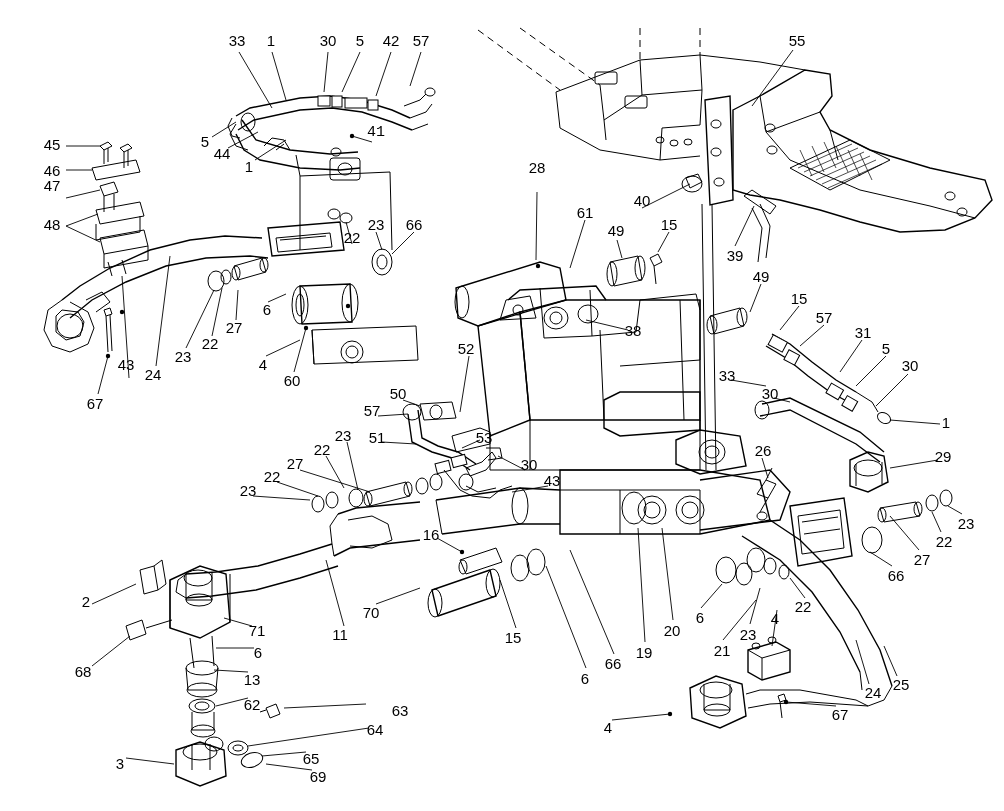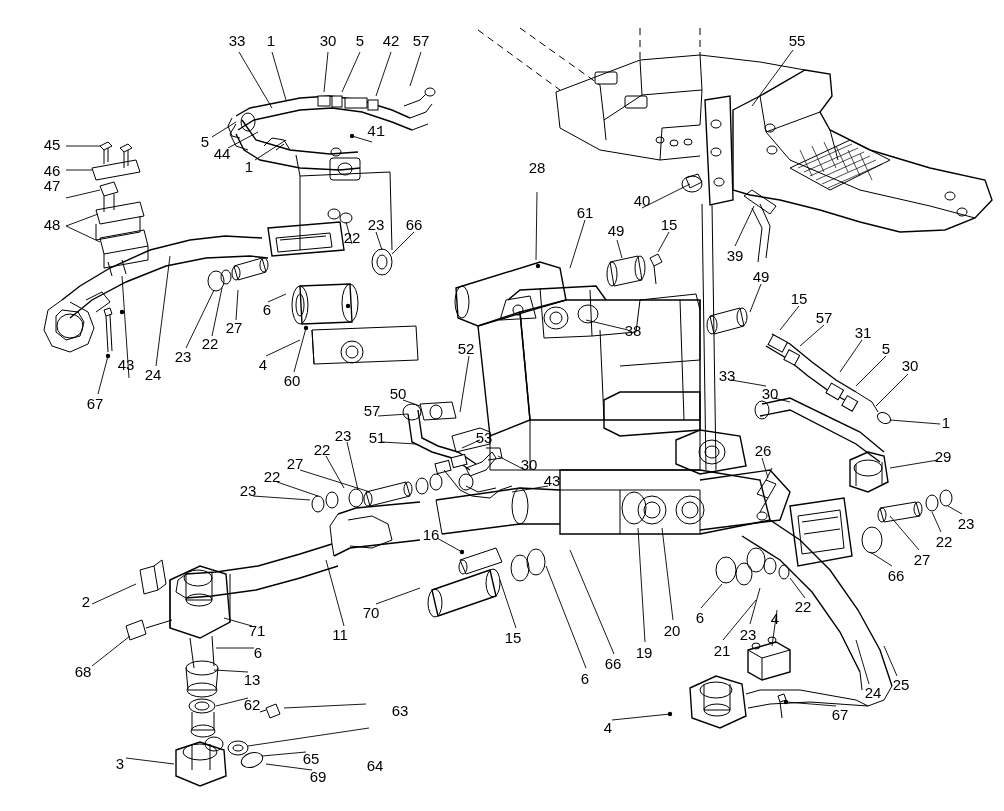--- a/index.html
+++ b/index.html
@@ -542,19 +542,19 @@
       <div class="callout" style="left: 922px; top: 559px;">27</div>
       <div class="callout" style="left: 944px; top: 541px;">22</div>
       <div class="callout" style="left: 966px; top: 523px;">23</div>
       <div class="callout" style="left: 873px; top: 692px;">24</div>
       <div class="callout" style="left: 901px; top: 684px;">25</div>
       <div class="callout" style="left: 840px; top: 714px;">67</div>
       <div class="callout" style="left: 608px; top: 727px;">4</div>
       <div class="callout" style="left: 252px; top: 679px;">13</div>
       <div class="callout" style="left: 252px; top: 704px;">62</div>
       <div class="callout" style="left: 372px; top: 710px; margin-left: 28px;">63</div>
-      <div class="callout" style="left: 375px; top: 765px; text-align: right;">64</div>
+      <div class="callout" style="left: 375px; top: 729px; text-align: right;">64</div>
       <div class="callout" style="left: 311px; top: 758px;">65</div>
       <div class="callout" style="left: 318px; top: 776px;">69</div>
       <div class="callout" style="left: 120px; top: 763px;">3</div>
     </div>
 
 </div>
 
 </body></html>

